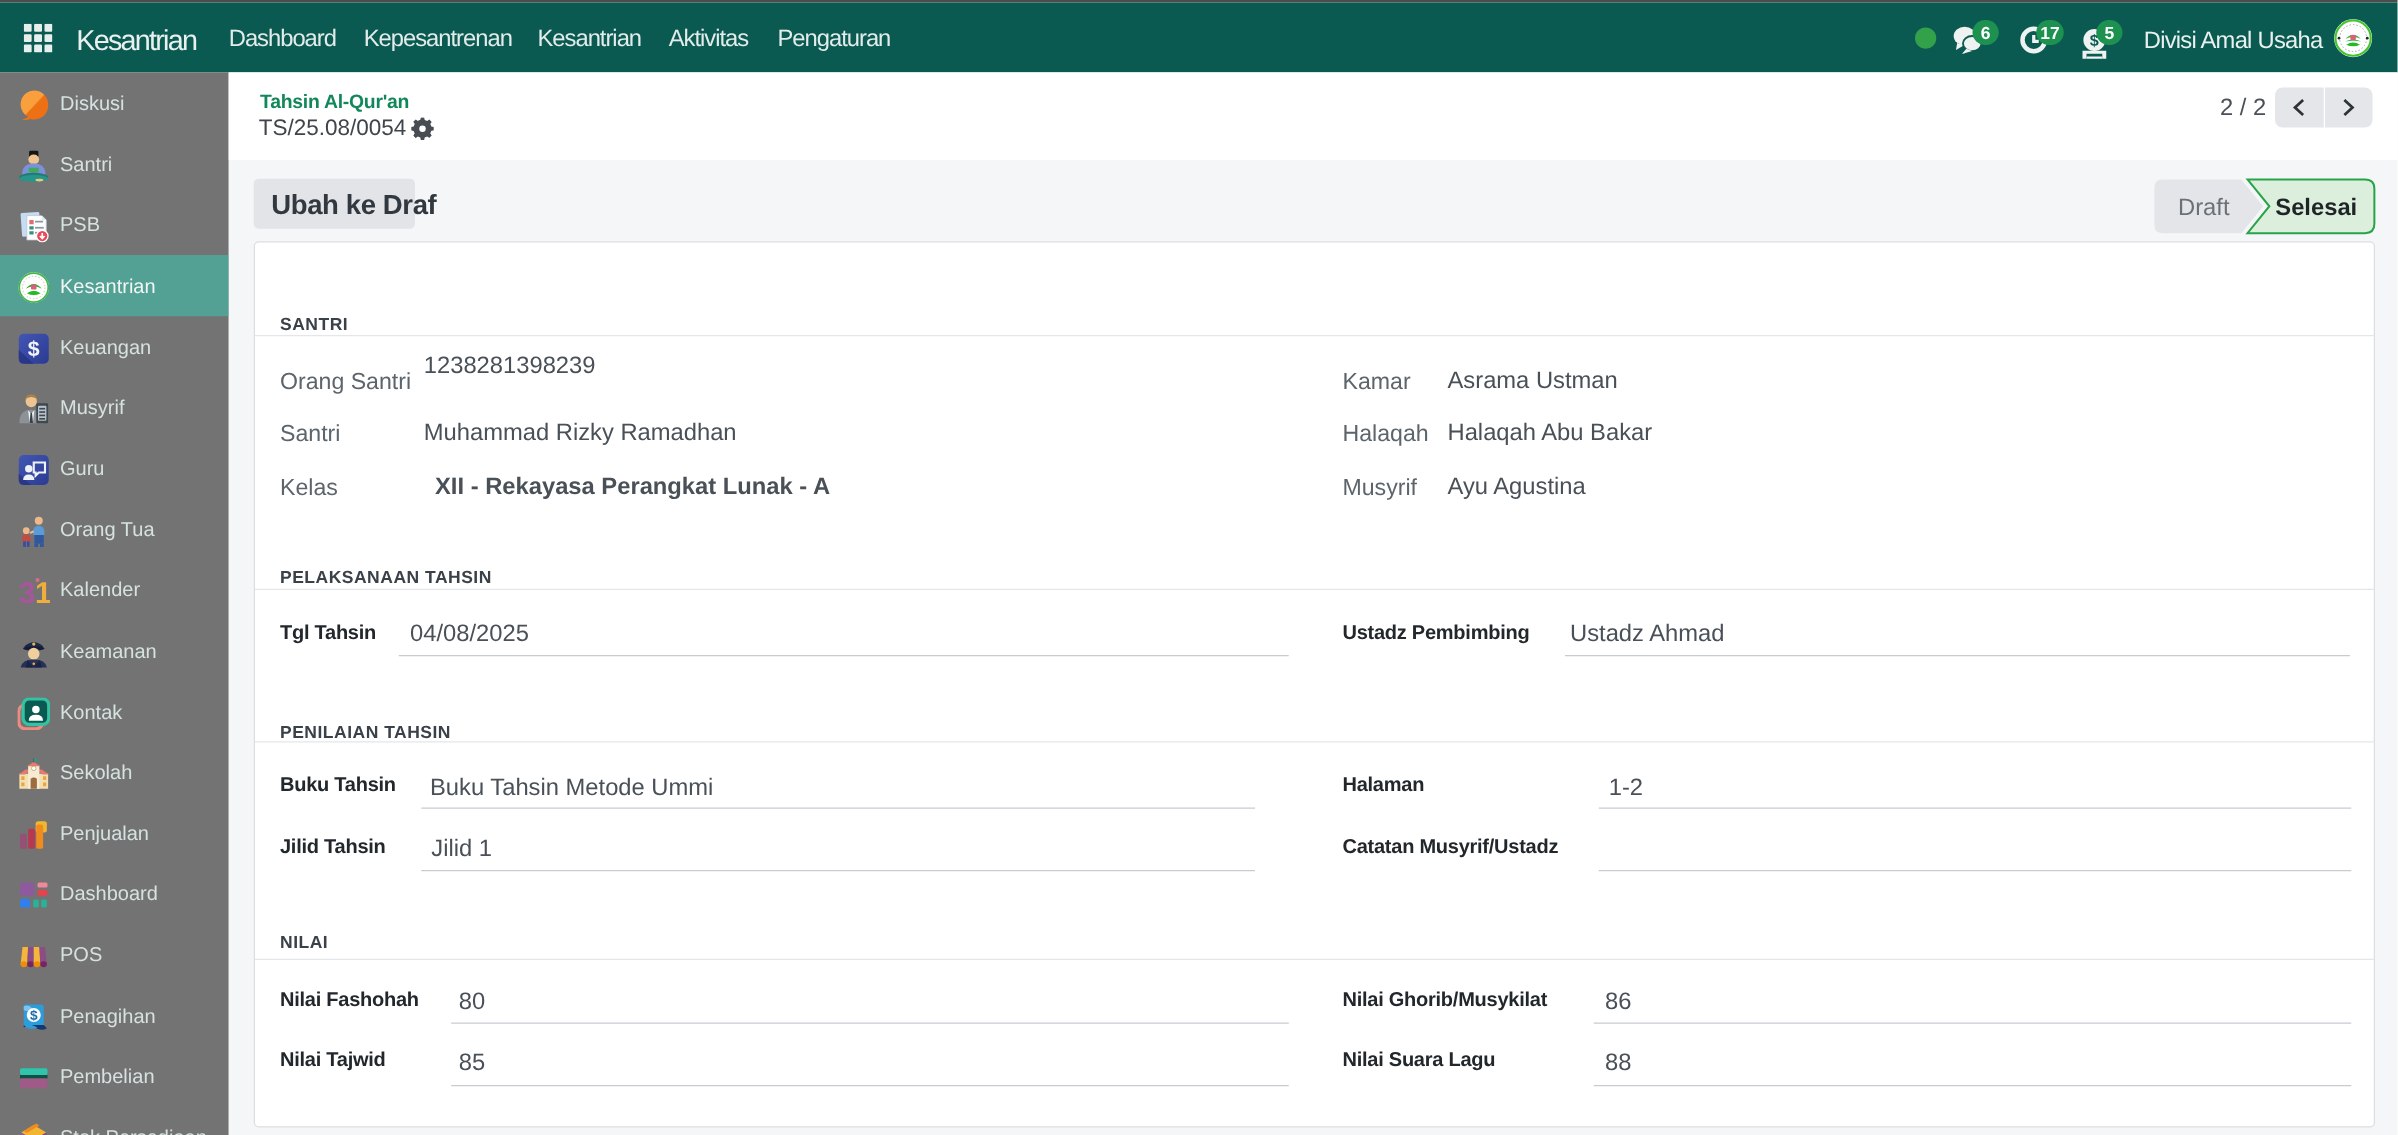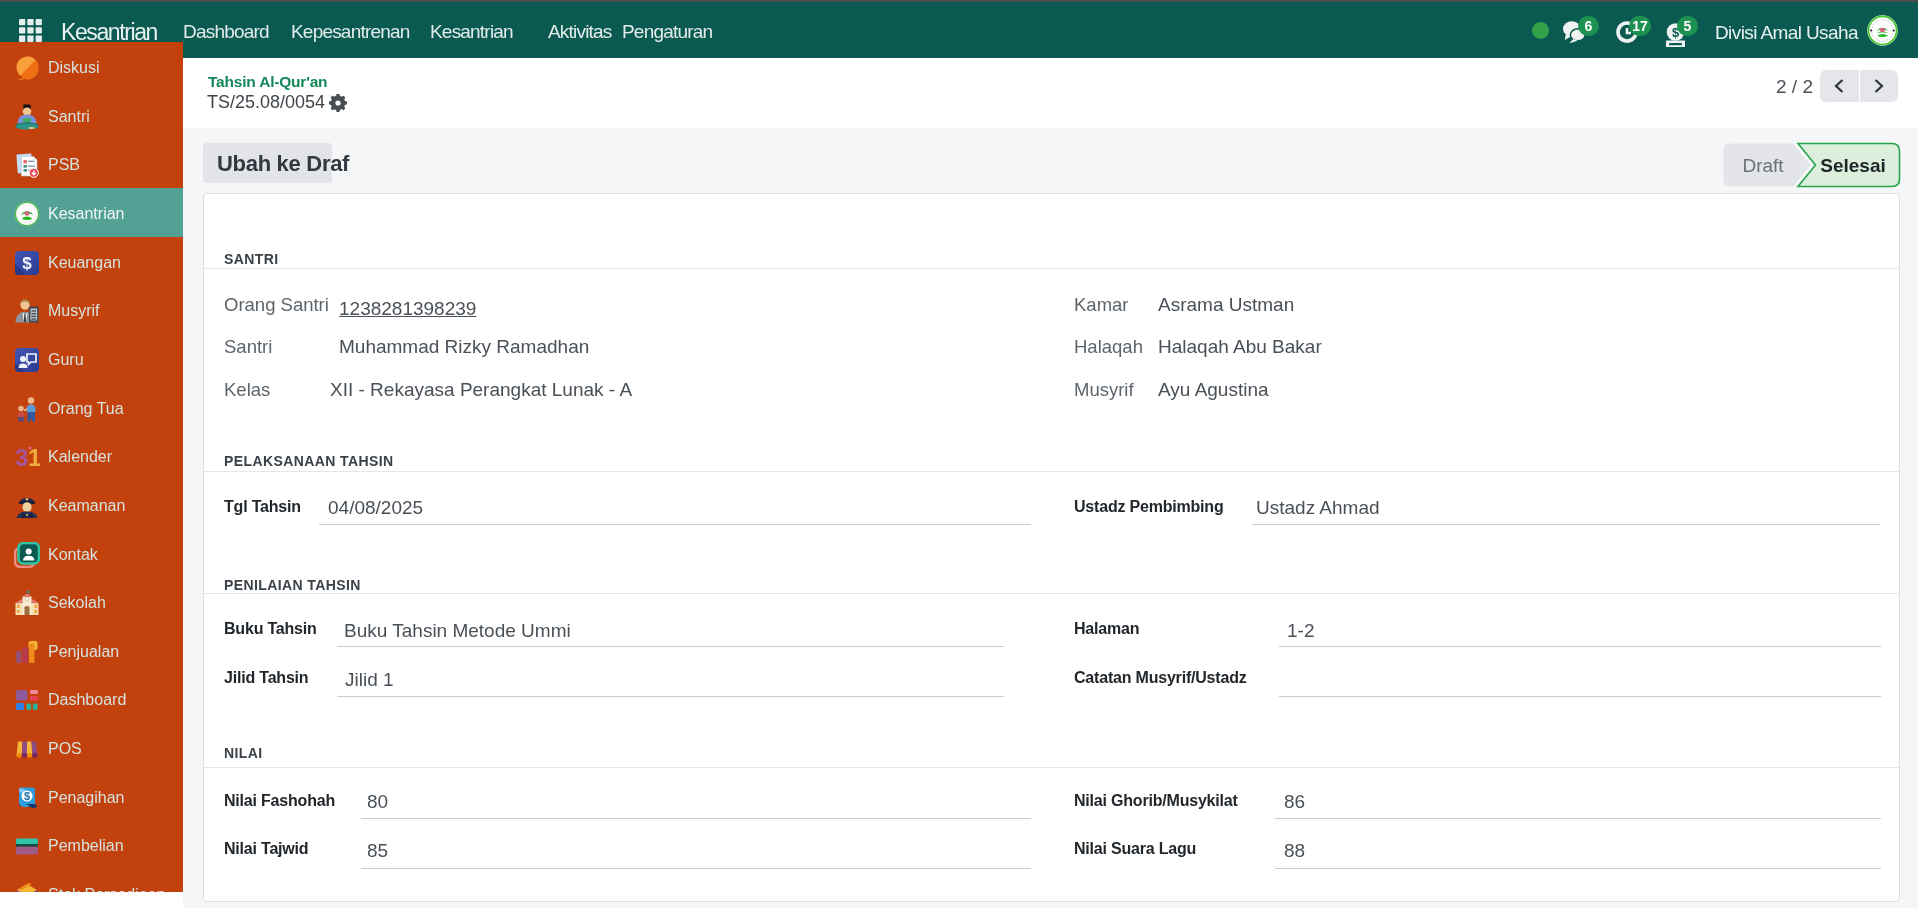--- a/index.html
+++ b/index.html
@@ -2,21 +2,21 @@
 <html><head>
 <meta charset="utf-8">
 <style>
   * { margin:0; padding:0; box-sizing:border-box; }
   html,body { width:1918px; height:908px; overflow:hidden; background:#fff;
     font-family:"Liberation Sans", sans-serif; }
   .abs { position:absolute; }
   .t { position:absolute; white-space:nowrap; }
   #topstrip { position:absolute; left:0; top:0; width:1918px; height:2px; background:#4c4c4c; }
   #navbar { position:absolute; left:0; top:2px; width:1918px; height:56px; background:#0b5a52; }
-  #sidebar { position:absolute; left:0; top:42px; width:183px; height:850px; background:#c2410c; overflow:hidden; }
+  #sidebar { position:absolute; left:0; top:58px; width:183px; height:850px; background:#737373; overflow:hidden; }
   #content { position:absolute; left:183px; top:58px; width:1735px; height:850px; background:#f5f6f8;padding-left:32px; }
   #crumbbar { position:absolute; left:0; top:0; width:1735px; height:70px; background:#fff; }
   #card { position:absolute; left:20px; top:135px; width:1697px; height:709px; background:#fff;
      border:1px solid #dcdee1; border-radius:4px; }
   .rule { position:absolute; left:0; width:1695px; height:1px; background:#e4e6e9; }
   .sect { position:absolute; left:20px; font-size:14px; font-weight:bold; color:#3a4149;
      letter-spacing:0.4px; line-height:16px; }
   .lbl  { font-size:18.5px; color:#5d656c; line-height:22px; }
   .lblb { font-size:16px; font-weight:bold; color:#22272c; line-height:22px; letter-spacing:-0.2px; }
   .val  { font-size:19px; color:#495057; line-height:22px; }
@@ -41,21 +41,21 @@
         <rect x="16.6" y="8.3" width="6.3" height="6.3" rx="1"></rect>
       <rect x="0" y="16.6" width="6.3" height="6.3" rx="1"></rect>
         <rect x="8.3" y="16.6" width="6.3" height="6.3" rx="1"></rect>
         <rect x="16.6" y="16.6" width="6.3" height="6.3" rx="1"></rect>
     </g>
   </svg>
   <div class="t" style="left:61px; top:16px; font-size:23px; color:#e9f1ef; line-height:28px; letter-spacing:-1.4px;">Kesantrian</div>
   <div class="mitem" style="left:183px; top:18px;">Dashboard</div>
   <div class="mitem" style="left:291px; top:18px;">Kepesantrenan</div>
   <div class="mitem" style="left:430px; top:18px;">Kesantrian</div>
-  <div class="mitem" style="left:548px; top:18px;">Aktivitas</div>
+  <div class="mitem" style="left:535px; top:18px;">Aktivitas</div>
   <div class="mitem" style="left:622px; top:18px;">Pengaturan</div>
 
   <div class="abs" style="left:1532px; top:20px; width:17px; height:17px; border-radius:50%; background:#33a04a;"></div>
 
   <svg class="abs" style="left:1562px; top:18px;" width="26" height="25" viewBox="0 0 28 26">
     <ellipse cx="10.5" cy="9" rx="9.5" ry="8" fill="#eef2f1"></ellipse>
     <path d="M4 15 L3 21 L10 17 Z" fill="#eef2f1"></path>
     <ellipse cx="17" cy="15.5" rx="8" ry="6.5" fill="#eef2f1" stroke="#0b5a52" stroke-width="1.6"></ellipse>
     <path d="M12 20 L8 24.5 L17 22 Z" fill="#eef2f1"></path>
   </svg>
@@ -352,29 +352,29 @@
     <path d="M76 1.5 L93.5 23 L76 44.5 H170 Q177.5 44.5 177.5 37 V9 Q177.5 1.5 170 1.5 Z" fill="#dcefdd" stroke="#27a349" stroke-width="1.6"></path>
     <text x="41" y="30" text-anchor="middle" font-size="19" fill="#6b7178" font-family="Liberation Sans">Draft</text>
     <text x="131" y="30" text-anchor="middle" font-size="19" font-weight="bold" fill="#1f2427" font-family="Liberation Sans">Selesai</text>
   </svg>
 
   <div id="card">
 
     <div class="sect" style="top:57px;">SANTRI</div>
     <div class="rule" style="top:74px;"></div>
     <div class="t lbl" style="left:20px; top:100px;">Orang Santri</div>
-    <div class="t val" style="left:135px; top:104px;text-decoration:underline;">1238281398239</div>
+    <div class="t val" style="left:135px; top:88px;">1238281398239</div>
     <div class="t lbl" style="left:870px; top:100px;">Kamar</div>
     <div class="t val" style="left:954px; top:100px;">Asrama Ustman</div>
     <div class="t lbl" style="left:20px; top:142px;">Santri</div>
     <div class="t val" style="left:135px; top:142px;">Muhammad Rizky Ramadhan</div>
     <div class="t lbl" style="left:870px; top:142px;">Halaqah</div>
     <div class="t val" style="left:954px; top:142px;">Halaqah Abu Bakar</div>
     <div class="t lbl" style="left:20px; top:185px;">Kelas</div>
-    <div class="t val" style="left:126px; top:185px;">XII - Rekayasa Perangkat Lunak - A</div>
+    <div class="t val" style="left:144px; top:185px;font-weight:bold;">XII - Rekayasa Perangkat Lunak - A</div>
     <div class="t lbl" style="left:870px; top:185px;">Musyrif</div>
     <div class="t val" style="left:954px; top:185px;">Ayu Agustina</div>
 
     <div class="sect" style="top:259px;">PELAKSANAAN TAHSIN</div>
     <div class="rule" style="top:277px;"></div>
     <div class="t lblb" style="left:20px; top:302px;">Tgl Tahsin</div>
     <div class="t val" style="left:124px; top:303px;">04/08/2025</div>
     <div class="uline" style="left:115px; top:330px; width:712px;"></div>
     <div class="t lblb" style="left:870px; top:302px;">Ustadz Pembimbing</div>
     <div class="t val" style="left:1052px; top:303px;">Ustadz Ahmad</div>

